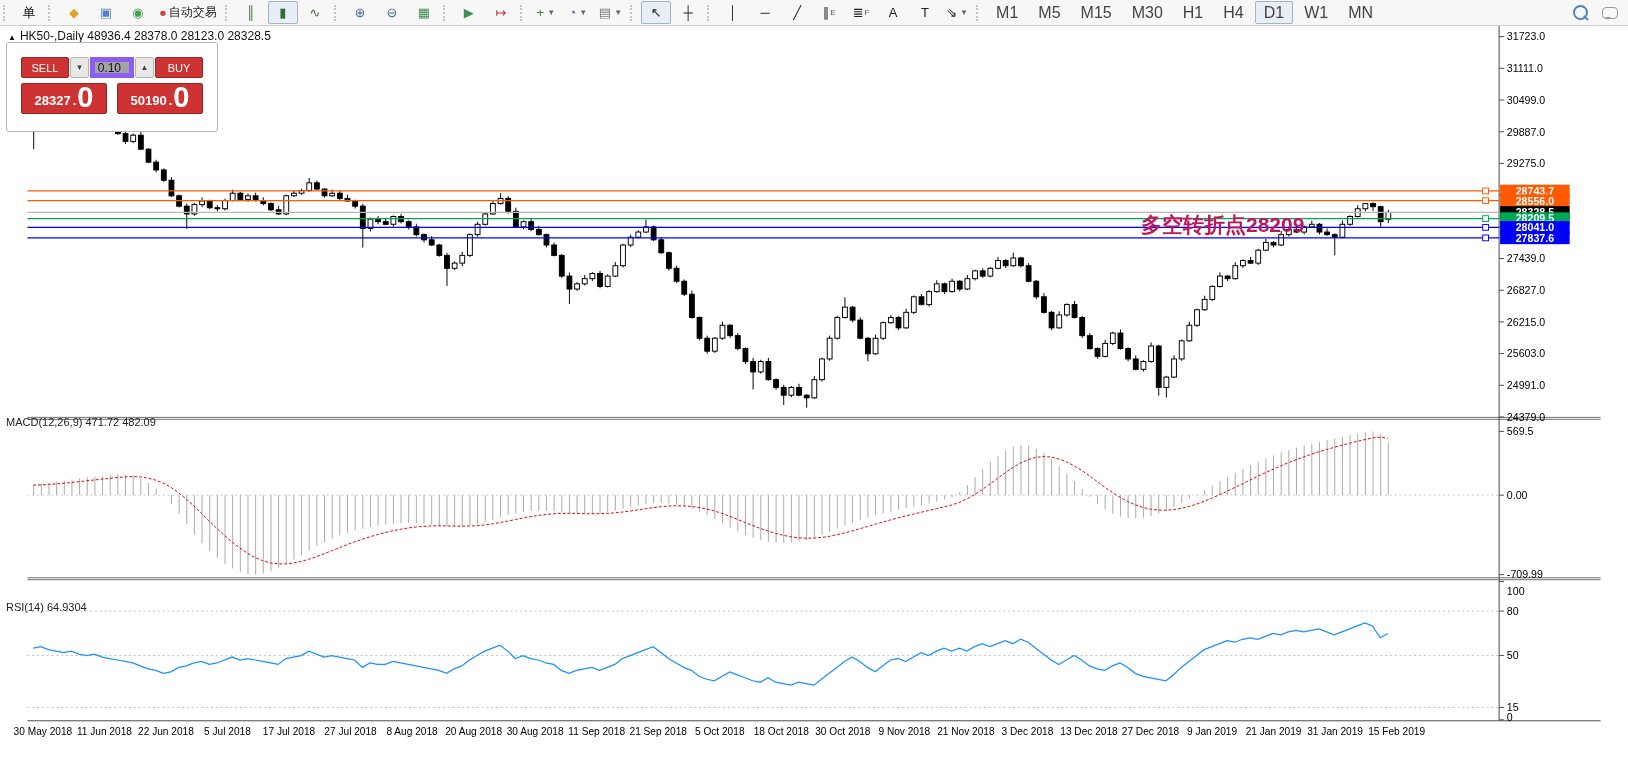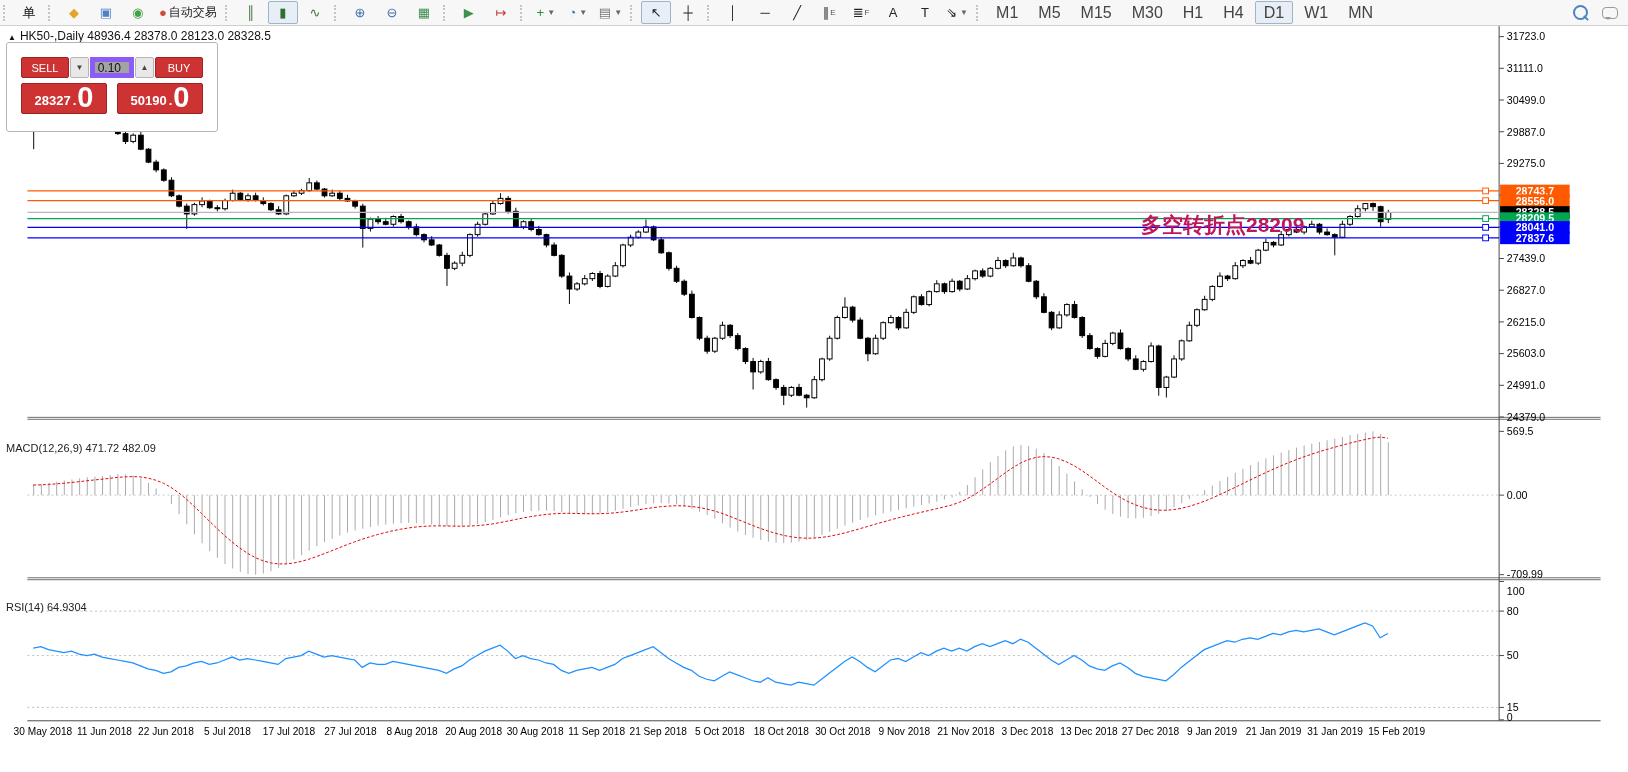--- a/index.html
+++ b/index.html
@@ -31,21 +31,21 @@
   .tp-spin{width:17px;background:#e8e8e8;border:1px solid #b5b5b5;color:#444;font-size:8px;display:flex;align-items:center;justify-content:center;margin:0 1px;border-radius:2px;}
   .tp-vol{flex:1;border:5px solid #8b5cf6;font-size:12px;color:#111;display:flex;align-items:center;justify-content:flex-end;padding-right:8px;background:#a3a3a3;}
   .tp-row2{display:flex;gap:10px;height:37px;align-items:center;}
   .tp-price{flex:1;background:#cd3333;border:1px solid #9e2222;border-radius:2px;color:#fff;display:flex;align-items:flex-end;justify-content:center;padding-bottom:2px;}
   .tp-price .main{font-size:13px;font-weight:bold;margin-bottom:3px;}
   .tp-price .dot{font-size:13px;font-weight:bold;margin:0 1px 3px 2px;}
   .tp-price .pips{font-size:29px;font-weight:bold;line-height:0.9;}
   
   .annotation{position:absolute;top:211px;left:1141px;font-size:21px;font-weight:bold;color:#be185d;z-index:4;white-space:nowrap;}
   .ind-label{position:absolute;left:6px;font-size:11px;color:#222;z-index:4;}
-  #macd-label{top:442px;}
+  #macd-label{top:416px;}
   #rsi-label{top:601px;}
   svg text{font-family:"Liberation Sans",sans-serif;}
 </style>
 </head>
 <body>
 
 <div id="app">
   <div class="toolbar">
       <div class="grip"></div>
       <div class="tb-group">

